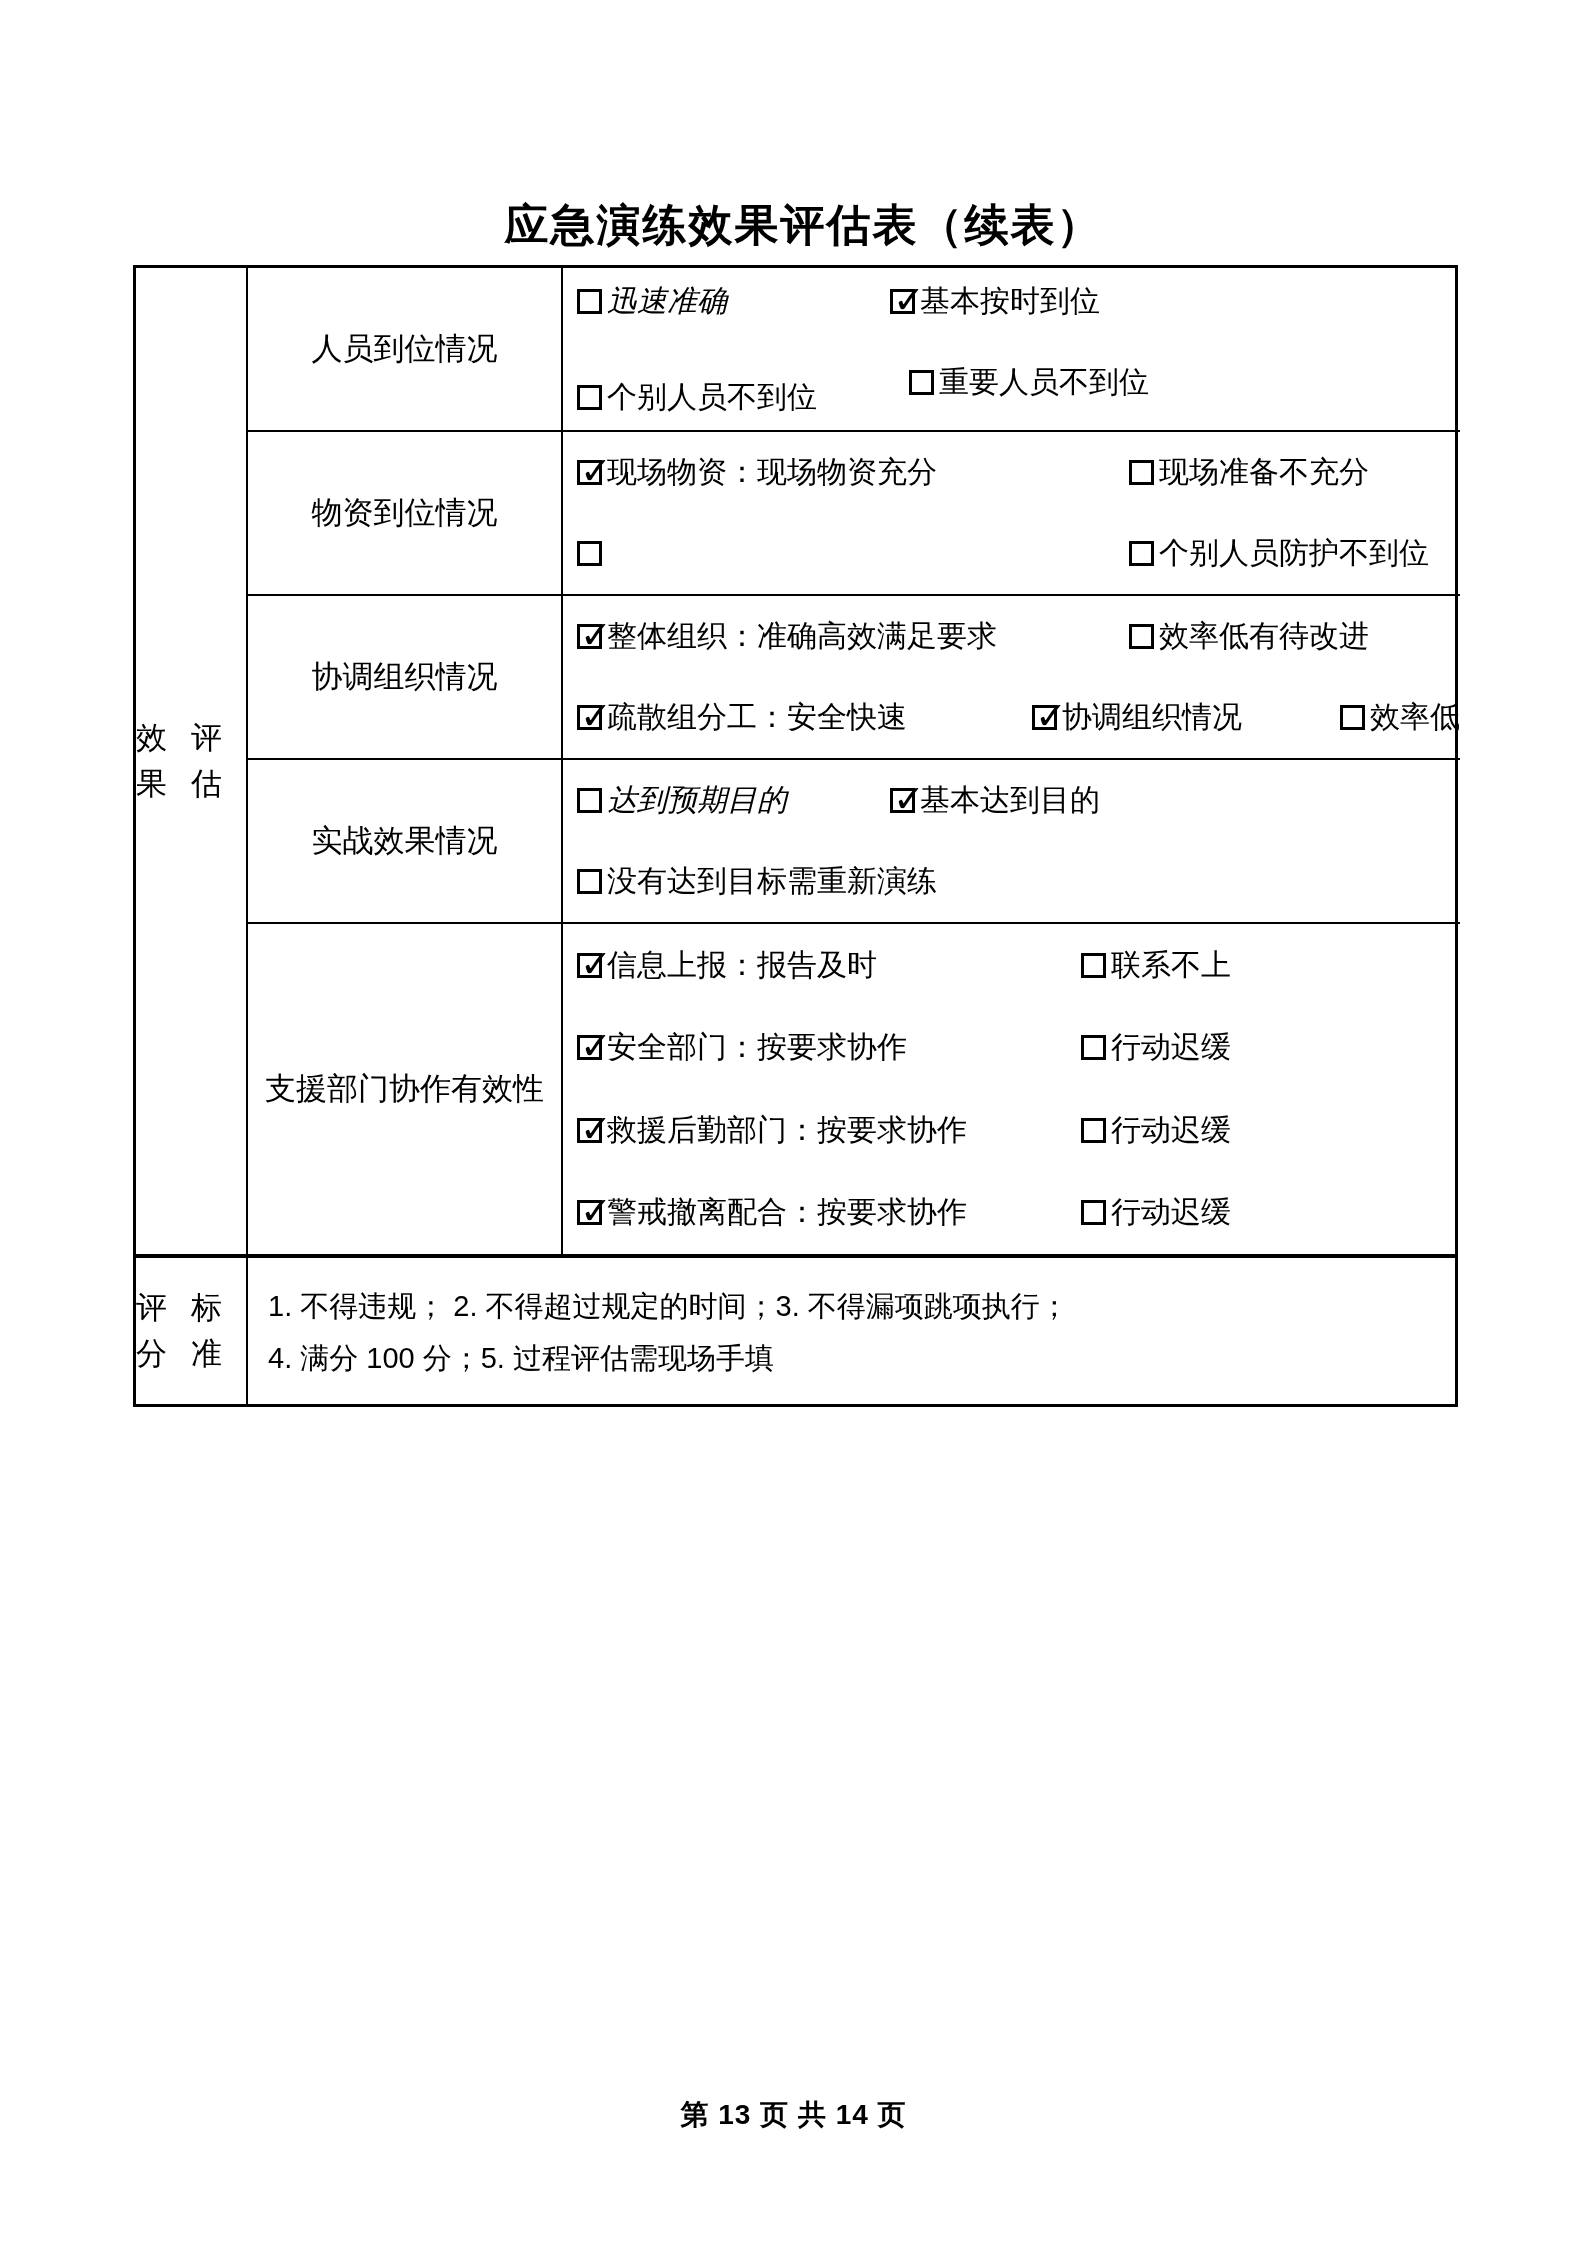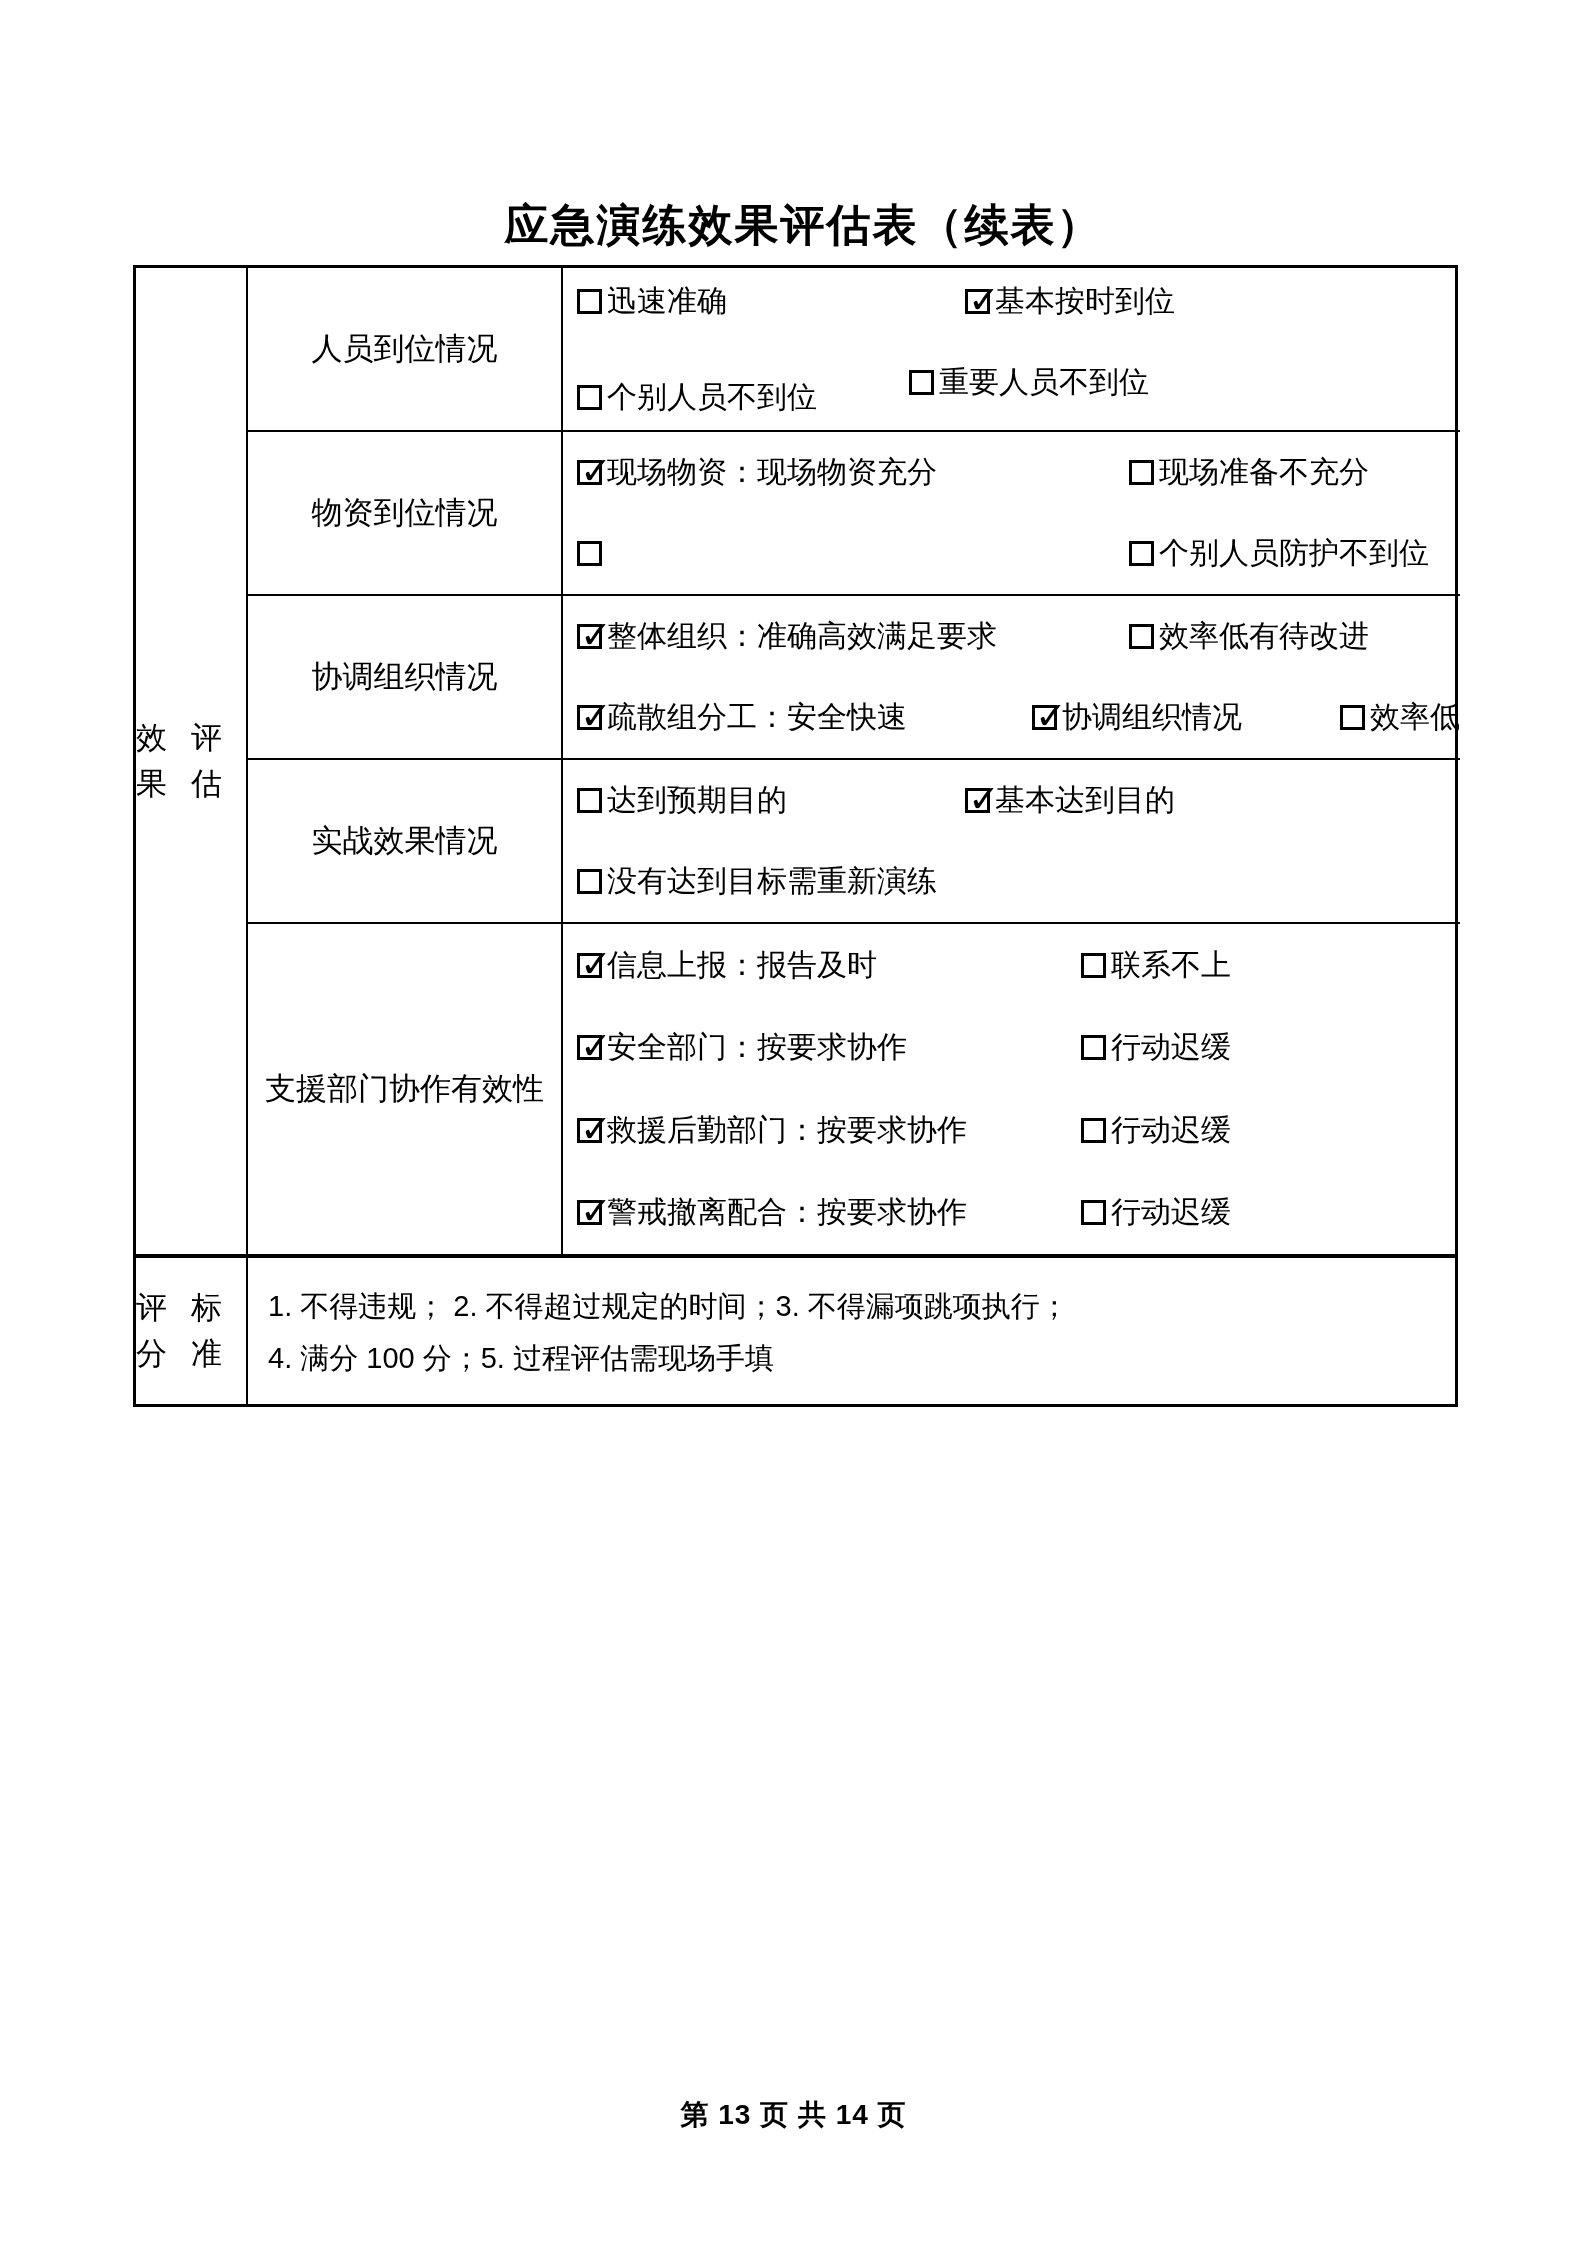--- a/index.html
+++ b/index.html
@@ -39,21 +39,21 @@
     padding-left: 14px; overflow: hidden;
   }
   .opt-line { display: flex; align-items: center; }
   .opt { display: flex; align-items: center; white-space: nowrap; font-size: 30px; flex-shrink: 0; }
   .cb {
     position: relative; width: 25px; height: 25px; border: 3px solid #000;
     margin-right: 5px; flex-shrink: 0; background: #fff;
   }
   .tick { display: none; position: absolute; left: 0px; top: -11px; font-size: 38px; font-weight: 700; line-height: 1; }
   .cb[data-checked="true"] .tick { display: block; }
-  .iw308 { width: 308px; } .iw330 { width: 332px; margin-top: 30px; } .iw340 { width: 388px; }
+  .iw308 { width: 308px; } .iw330 { width: 332px; margin-top: 30px; } .iw340 { width: 313px; font-style: italic; }
   .iw455 { width: 455px; } .iw504 { width: 504px; } .iw552 { width: 552px; }
   .score-row { display: flex; border-top: 4px solid #000; height: 150px; }
   .score-label {
     width: 112px; flex-shrink: 0; border-right: 2px solid #000;
     display: flex; align-items: center; justify-content: center;
     font-size: 31px; line-height: 46px;
   }
   .score-content { flex: 1; padding: 22px 10px 0 20px; font-size: 29px; line-height: 52px; }
   .footer {
     position: absolute; top: 2096px; left: 0; width: 100%;

